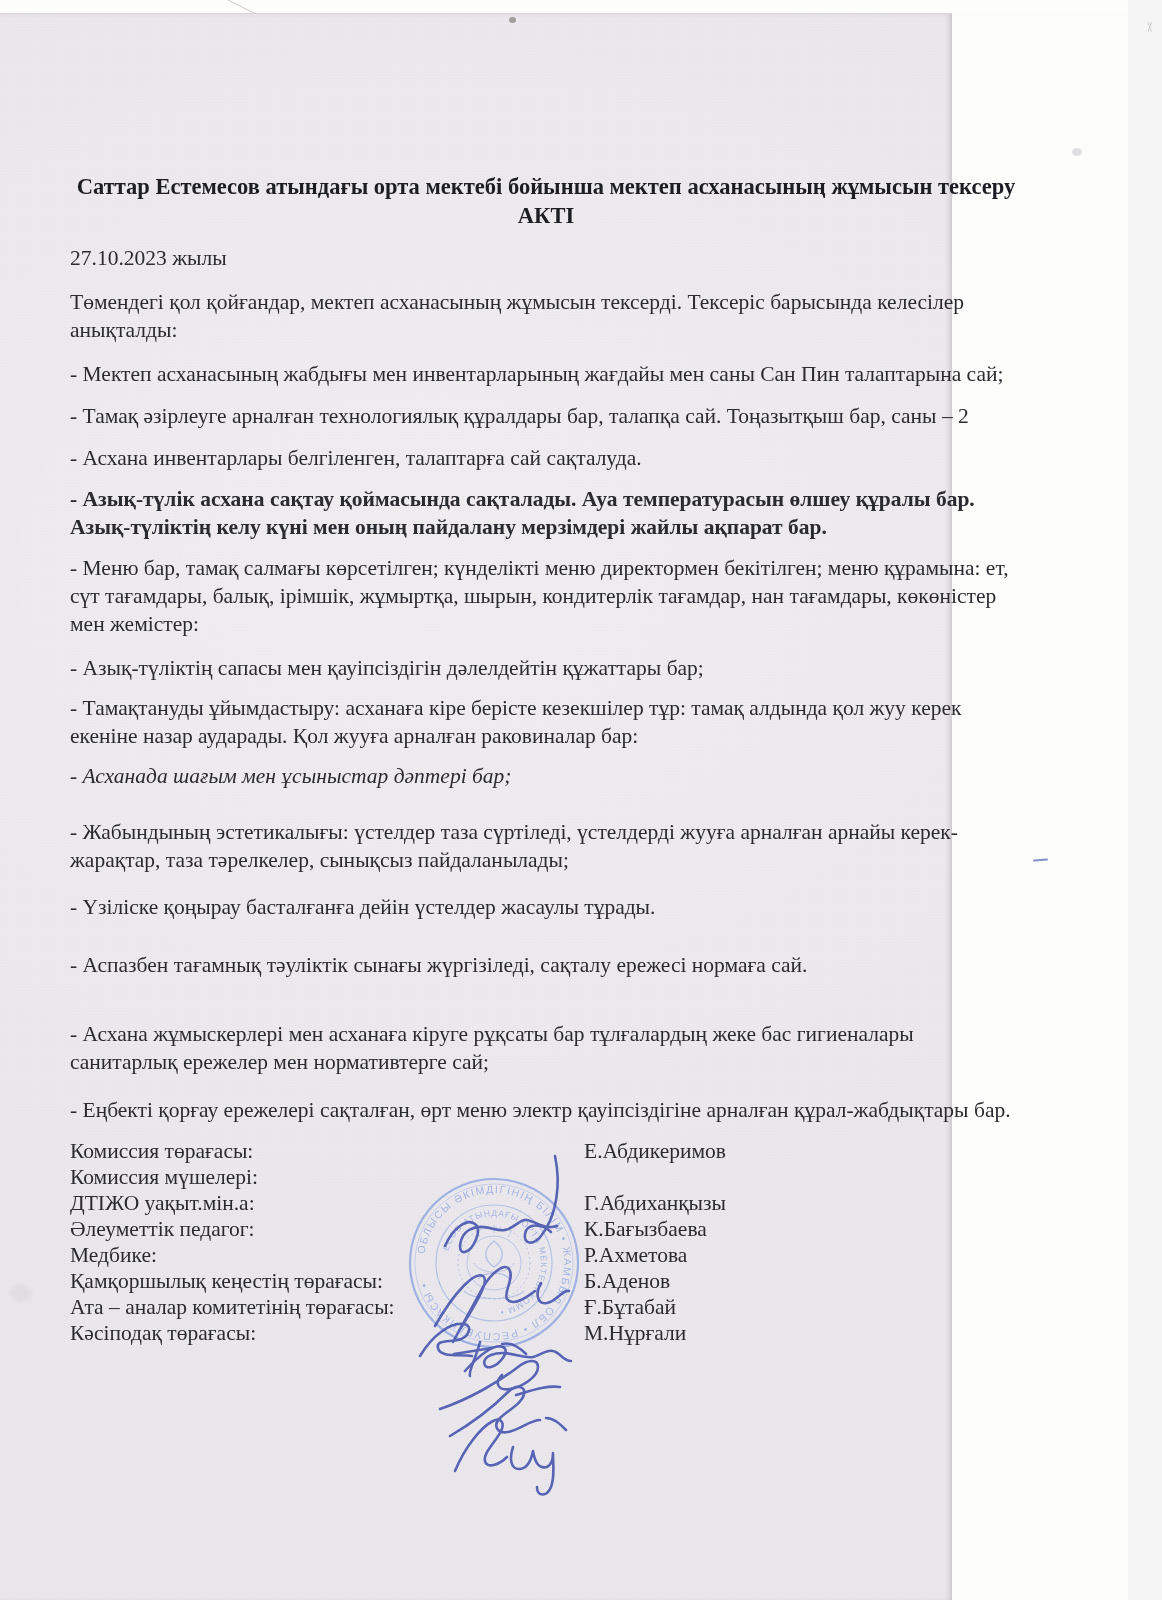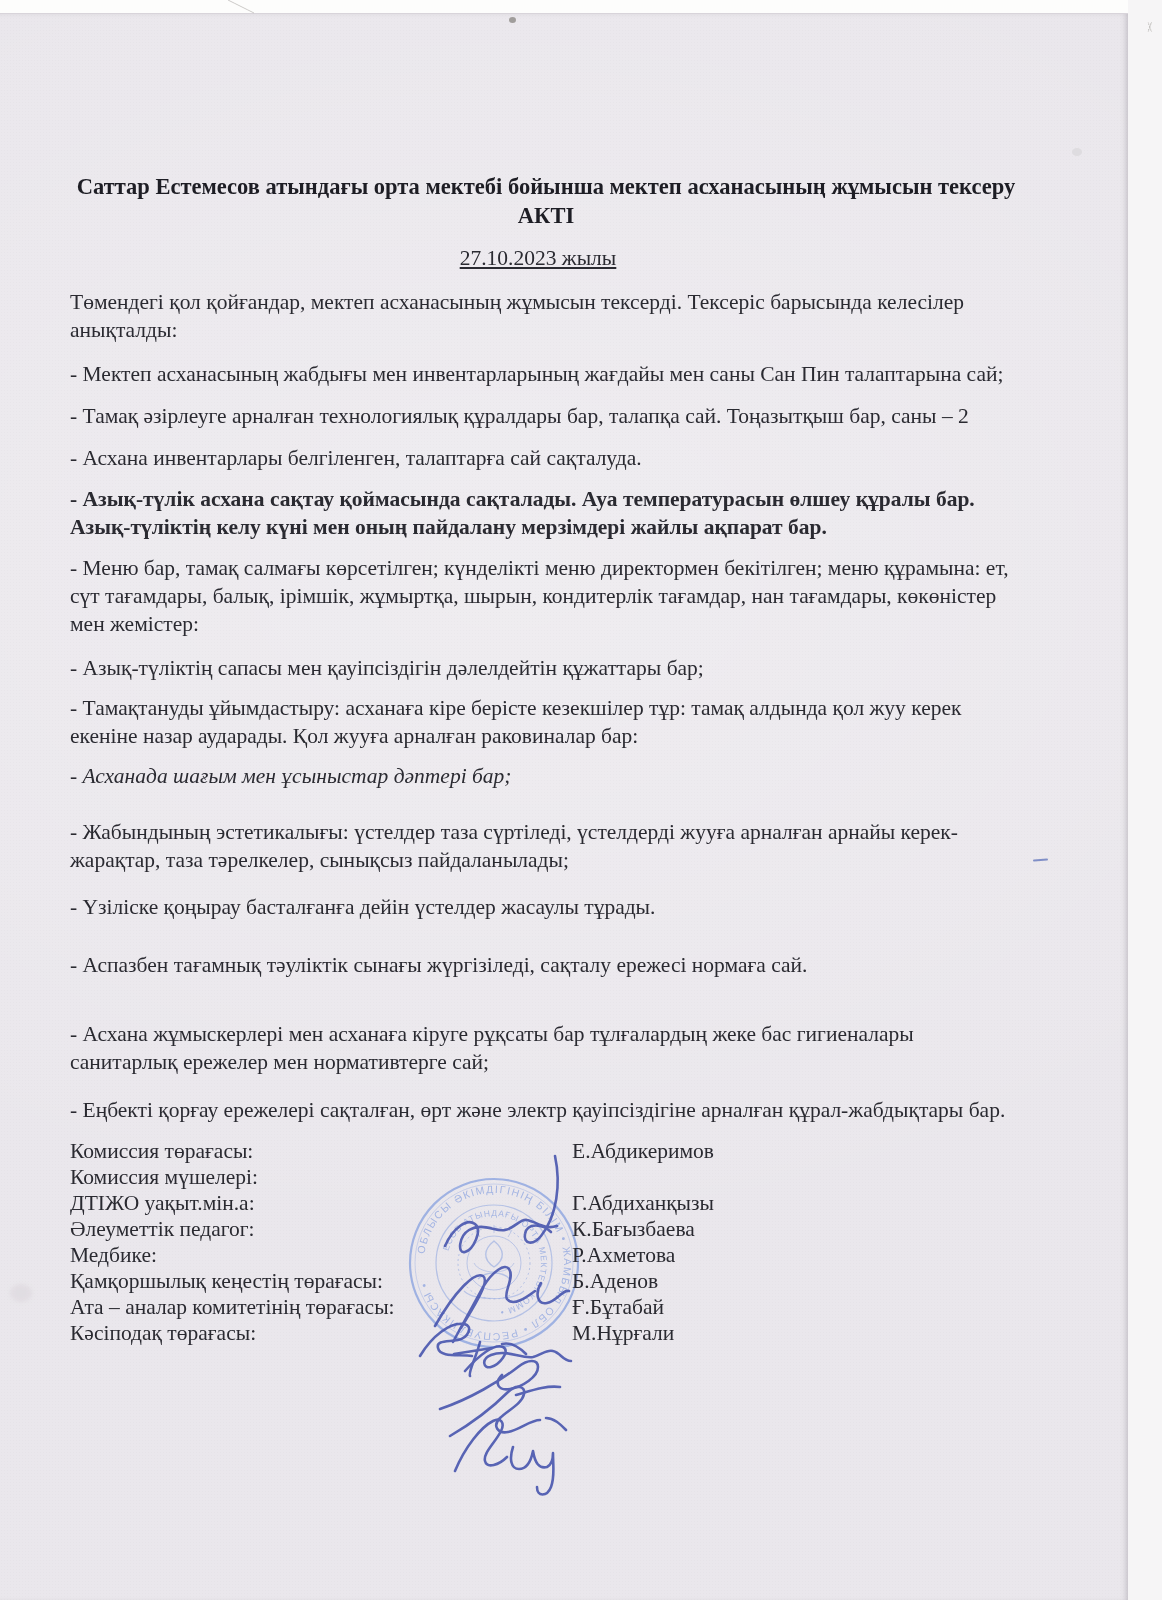--- a/index.html
+++ b/index.html
@@ -3,21 +3,21 @@
 <meta charset="utf-8">
 <style>
   html,body{margin:0;padding:0;}
   body{
     width:1162px;height:1600px;position:relative;overflow:hidden;
     background:#fcfcfb;
     font-family:"Liberation Serif","DejaVu Serif",serif;
   }
   
   .page{
-    position:absolute;left:0;top:13px;width:1128px;height:1587px;
+    position:absolute;left:0;top:13px;width:952px;height:1587px;
     background:
       radial-gradient(ellipse 1400px 1000px at 45% 35%, rgba(255,255,255,.25), rgba(0,0,0,0) 70%),
       #eae7ec;
     border-top:1px solid #d8d4da;
     box-shadow:inset -4px 0 6px -3px rgba(60,55,70,.28);
   }
   .page::after{
     content:"";position:absolute;inset:0;pointer-events:none;
     background-image:radial-gradient(rgba(40,40,60,.018) 1px, transparent 1px);
     background-size:3px 3px;
@@ -28,42 +28,42 @@
 
   .content{
     position:absolute;left:70px;top:0;width:952px;
     font-size:21.5px;line-height:28px;color:#2a2a31;
     z-index:2;
   }
   .doc-title{
     margin:158px 0 0 0;font-weight:bold;text-align:center;
     font-size:22.5px;line-height:29px;color:#1d1d24;
   }
-  .doc-date{margin:14px 16px 0 0;text-align:center;text-decoration:underline;}
+  .doc-date{margin:14px 16px 0 0;text-align:left;}
   .doc-intro{margin:16px 0 0 0;}
   .findings{margin:0;padding:0;}
   .finding{margin:0;}
   .finding:nth-of-type(1){margin-top:16px;}
   .finding:nth-of-type(2){margin-top:14px;}
   .finding:nth-of-type(3){margin-top:14px;}
   .finding:nth-of-type(4){margin-top:13px;font-weight:bold;}
   .finding:nth-of-type(5){margin-top:13px;}
   .finding:nth-of-type(6){margin-top:16px;}
   .finding:nth-of-type(7){margin-top:12px;}
   .finding:nth-of-type(8){margin-top:12px;font-style:italic;}
   .finding:nth-of-type(9){margin-top:28px;}
   .finding:nth-of-type(10){margin-top:19px;}
   .finding:nth-of-type(11){margin-top:30px;}
   .finding:nth-of-type(12){margin-top:41px;}
   .finding:nth-of-type(13){margin-top:20px;}
   .finding:nth-of-type(14){margin-top:8px;}
 
   .sig-block{margin-top:14px;}
   .sig-row{position:relative;height:26px;line-height:26px;}
-  .sig-row .name{position:absolute;left:502px;top:0;white-space:nowrap;}
+  .sig-row .name{position:absolute;left:514px;top:0;white-space:nowrap;}
 
   .stamp-wrap{position:absolute;left:394px;top:1149px;width:200px;height:200px;z-index:1;
     opacity:.8;filter:blur(.3px);}
   .sig-ink{position:absolute;left:370px;top:1117px;width:300px;height:380px;z-index:3;
     opacity:.88;filter:blur(.2px);}
 
   
   .speck{position:absolute;border-radius:50%;}
   .speck-a{left:509px;top:17px;width:7px;height:6px;background:#8d8a86;opacity:.8;}
   .speck-b{left:1143px;top:22px;width:14px;height:10px;
@@ -119,21 +119,21 @@
         <p class="finding">- Асханада шағым мен ұсыныстар дәптері бар;</p>
 
         <p class="finding">- Жабындының эстетикалығы: үстелдер таза сүртіледі, үстелдерді жууға арналған арнайы керек-жарақтар, таза тәрелкелер, сынықсыз пайдаланылады;</p>
 
         <p class="finding">- Үзіліске қоңырау басталғанға дейін үстелдер жасаулы тұрады.</p>
 
         <p class="finding">- Аспазбен тағамнық тәуліктік сынағы жүргізіледі, сақталу ережесі нормаға сай.</p>
 
         <p class="finding">- Асхана жұмыскерлері мен асханаға кіруге рұқсаты бар тұлғалардың жеке бас гигиеналары санитарлық ережелер мен нормативтерге сай;</p>
 
-        <p class="finding">- Еңбекті қорғау ережелері сақталған, өрт және электр қауіпсіздігіне арналған құрал-жабдықтары бар.</p>
+        <p class="finding">- Еңбекті қорғау ережелері сақталған, өрт меню электр қауіпсіздігіне арналған құрал-жабдықтары бар.</p>
       </div>
 
     <div class="sig-block">
 
         <div class="sig-row">
           <span class="label">Комиссия төрағасы:</span>
           <span class="name">Е.Абдикеримов</span>
         </div>
 
         <div class="sig-row">

